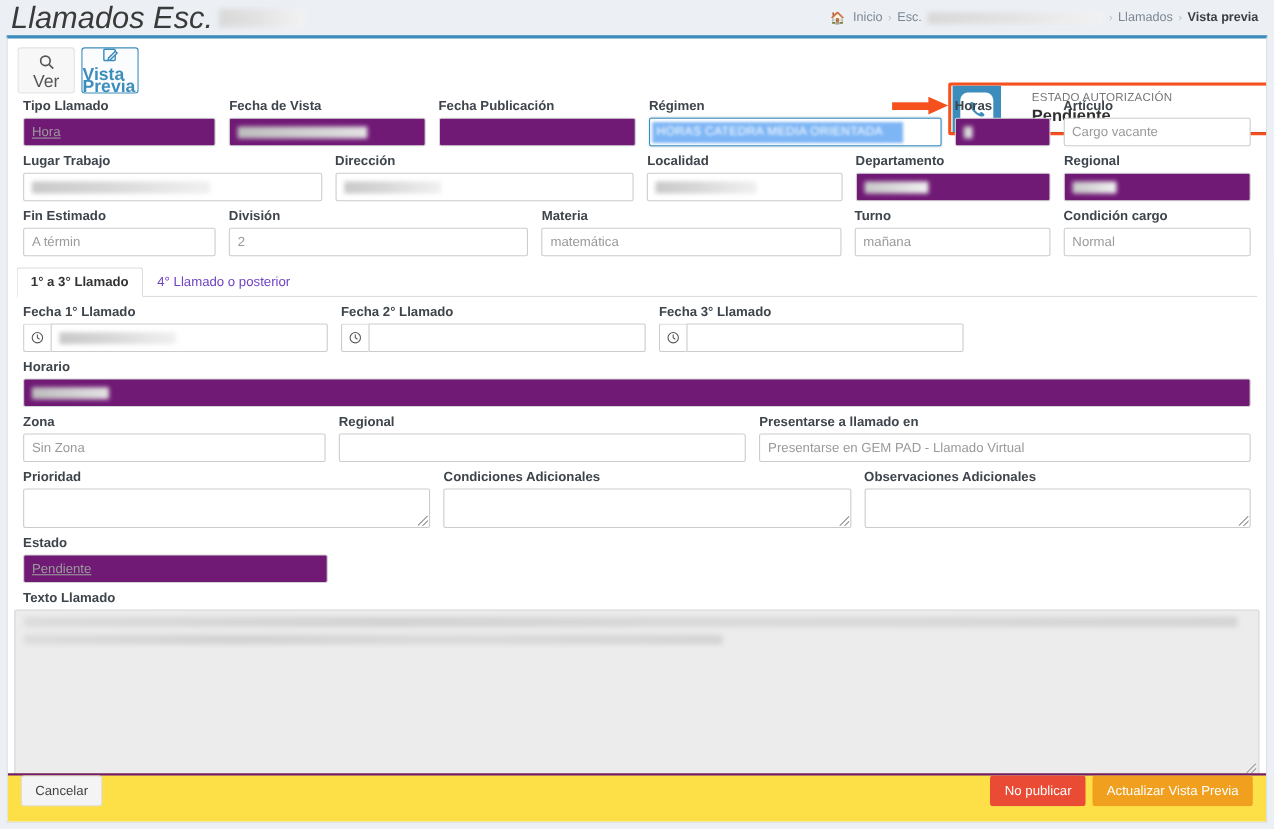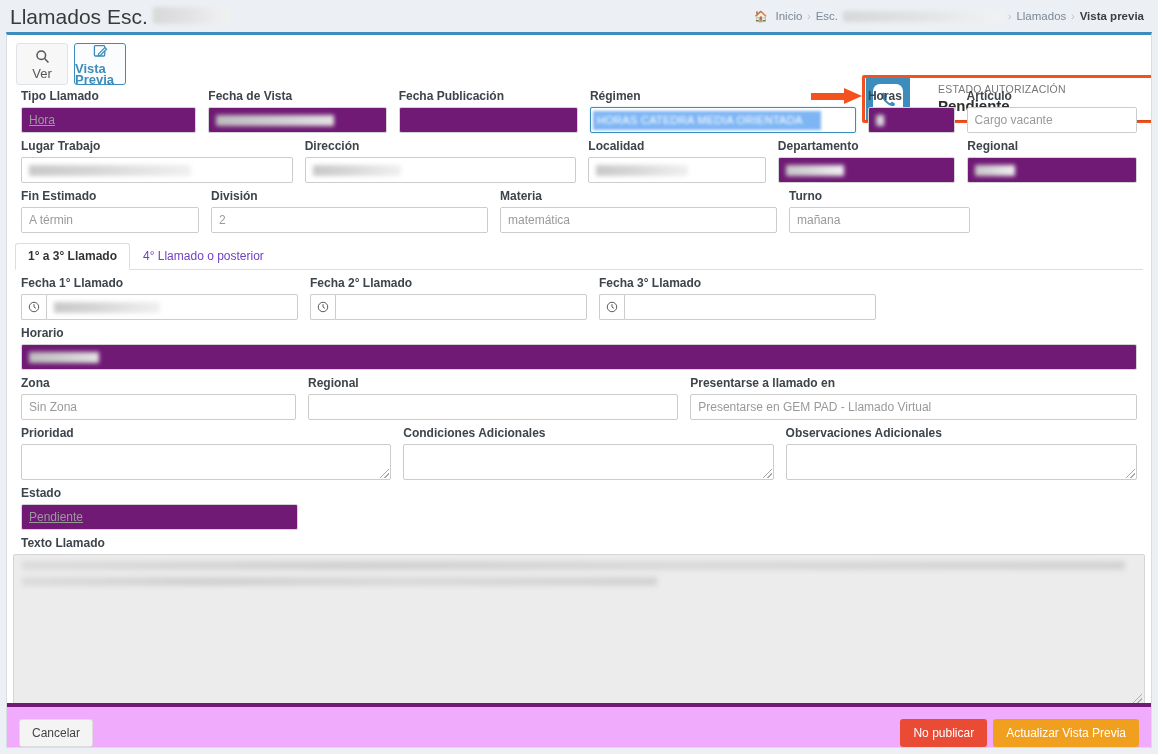--- a/index.html
+++ b/index.html
@@ -16,27 +16,28 @@
   
   .topbar {
     position: relative;
     height: 32px;
     background: #ecf0f5;
     display: flex;
     align-items: center;
     padding: 0 14px 0 10px;
   }
   .page-title {
-    font-size: 21px;
+    font-size: 28px;
     font-weight: 400;
     color: #3a3a3a;
     line-height: 1;
     display: flex;
     align-items: baseline;
     gap: 5px;
+    font-style: italic;
   }
   .redact {
     display: inline-block;
     background: linear-gradient(90deg,#d8d8d8,#e2e2e2 45%,#ededed 80%,#f1f1f1);
     filter: blur(2.2px);
     border-radius: 2px;
     vertical-align: middle;
   }
   .redact-title { width: 78px; height: 17px; }
 
@@ -79,21 +80,21 @@
     border-radius: 3px;
     display: flex;
     flex-direction: column;
     align-items: center;
     justify-content: center;
     gap: 1px;
     cursor: pointer;
     color: #555;
   }
   .tool-btn .ti { font-size: 16px; line-height: 16px; }
-  .tool-btn .tl { font-size: 13px; line-height: 11px; }
+  .tool-btn .tl { font-size: 16px; line-height: 11px; }
   .tool-btn.active {
     border: 1px solid #3c8dbc;
     background: #fbfcfd;
     color: #3c8dbc;
   }
   .tool-btn.active .tl { font-weight: bold; }
 
   
   .status-wrap {
     position: absolute;
@@ -286,25 +287,25 @@
     height: 9px; border-radius: 2px;
     background: linear-gradient(90deg,#dcdcdc,#d2d2d2 30%,#dadada 60%,#d4d4d4);
     margin-bottom: 7px;
   }
 
   
   .footer {
     position: absolute;
     left: 0; right: 0; bottom: 0;
     height: 44px;
-    border-top: 4px solid #701a75;
-    display: flex;
-    align-items: flex-end;
+    border-top: 2px solid #701a75;
+    display: flex;
+    align-items: flex-start;
     padding: 0 12px;
-    background: #f0abfc;
+    background: #fde047;
   }
   .btn {
     border: 1px solid transparent;
     border-radius: 3px;
     font-size: 12px;
     font-family: "Liberation Sans", sans-serif;
     padding: 6px 12px;
     cursor: pointer;
     line-height: 14px;
   }
@@ -456,20 +457,24 @@
         <div class="inp">2</div>
       </div>
       <div class="fld" style="width:289px">
         <label class="lbl">Materia</label>
         <div class="inp">matemática</div>
       </div>
       <div class="fld" style="width:193px">
         <label class="lbl">Turno</label>
         <div class="inp">mañana</div>
       </div>
+      <div class="fld" style="width:185px">
+        <label class="lbl">Condición cargo</label>
+        <div class="inp">Normal</div>
+      </div>
     </div>
   </div>
 
   <div class="tabs">
     <div class="tab active">1° a 3° Llamado</div>
     <div class="tab">4° Llamado o posterior</div>
   </div>
 
   <div class="form" style="margin-top:6px">
     <div class="row">

